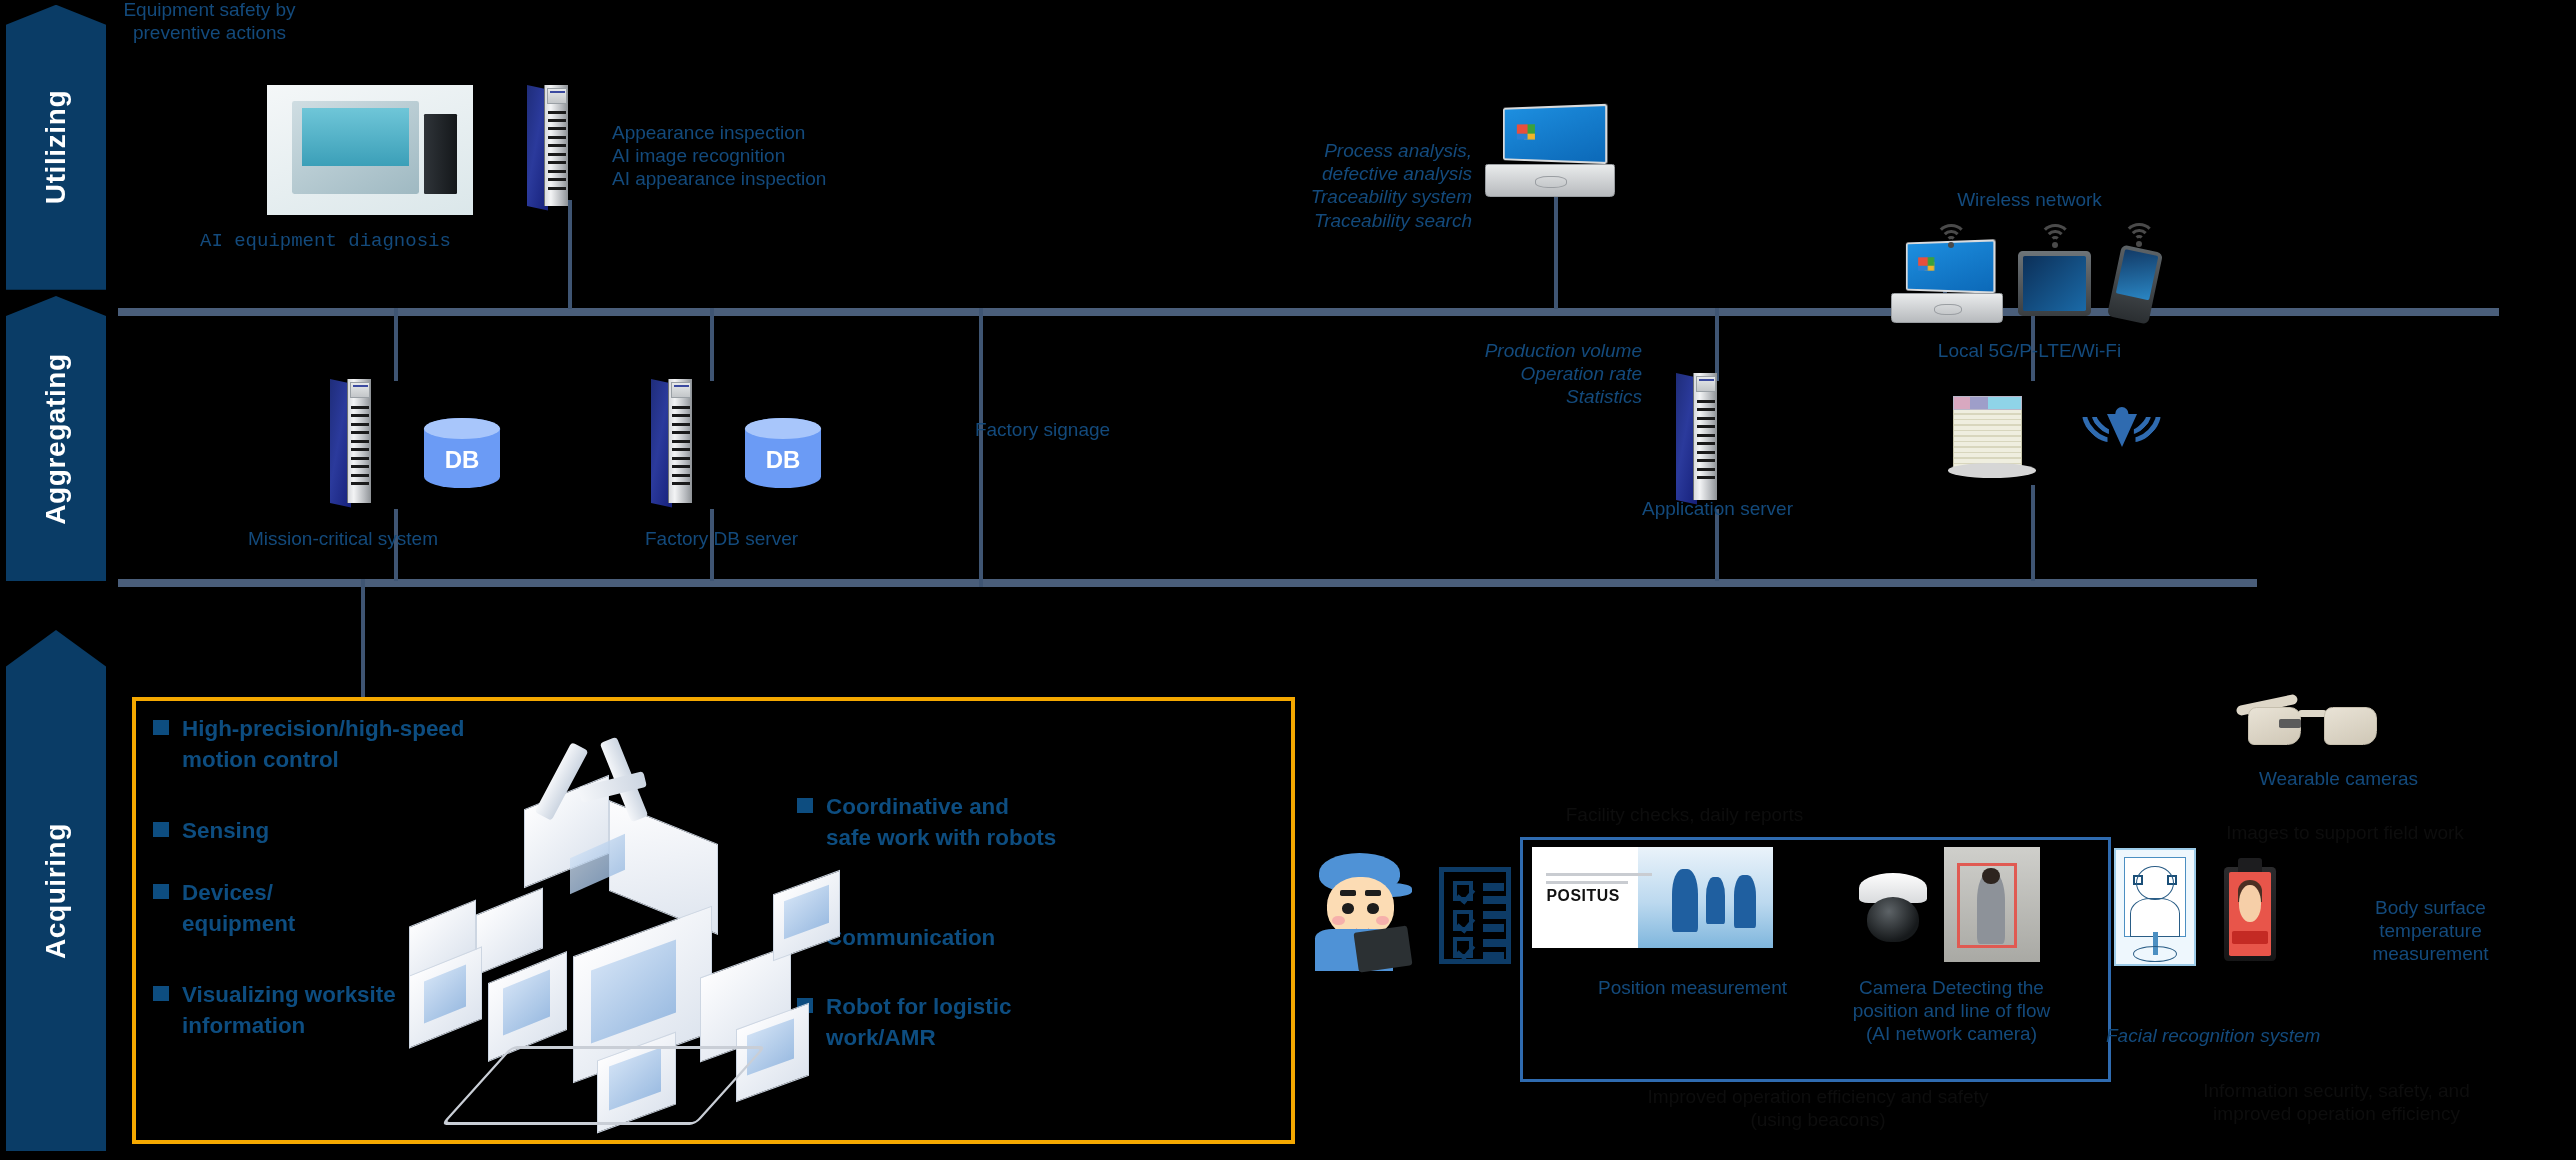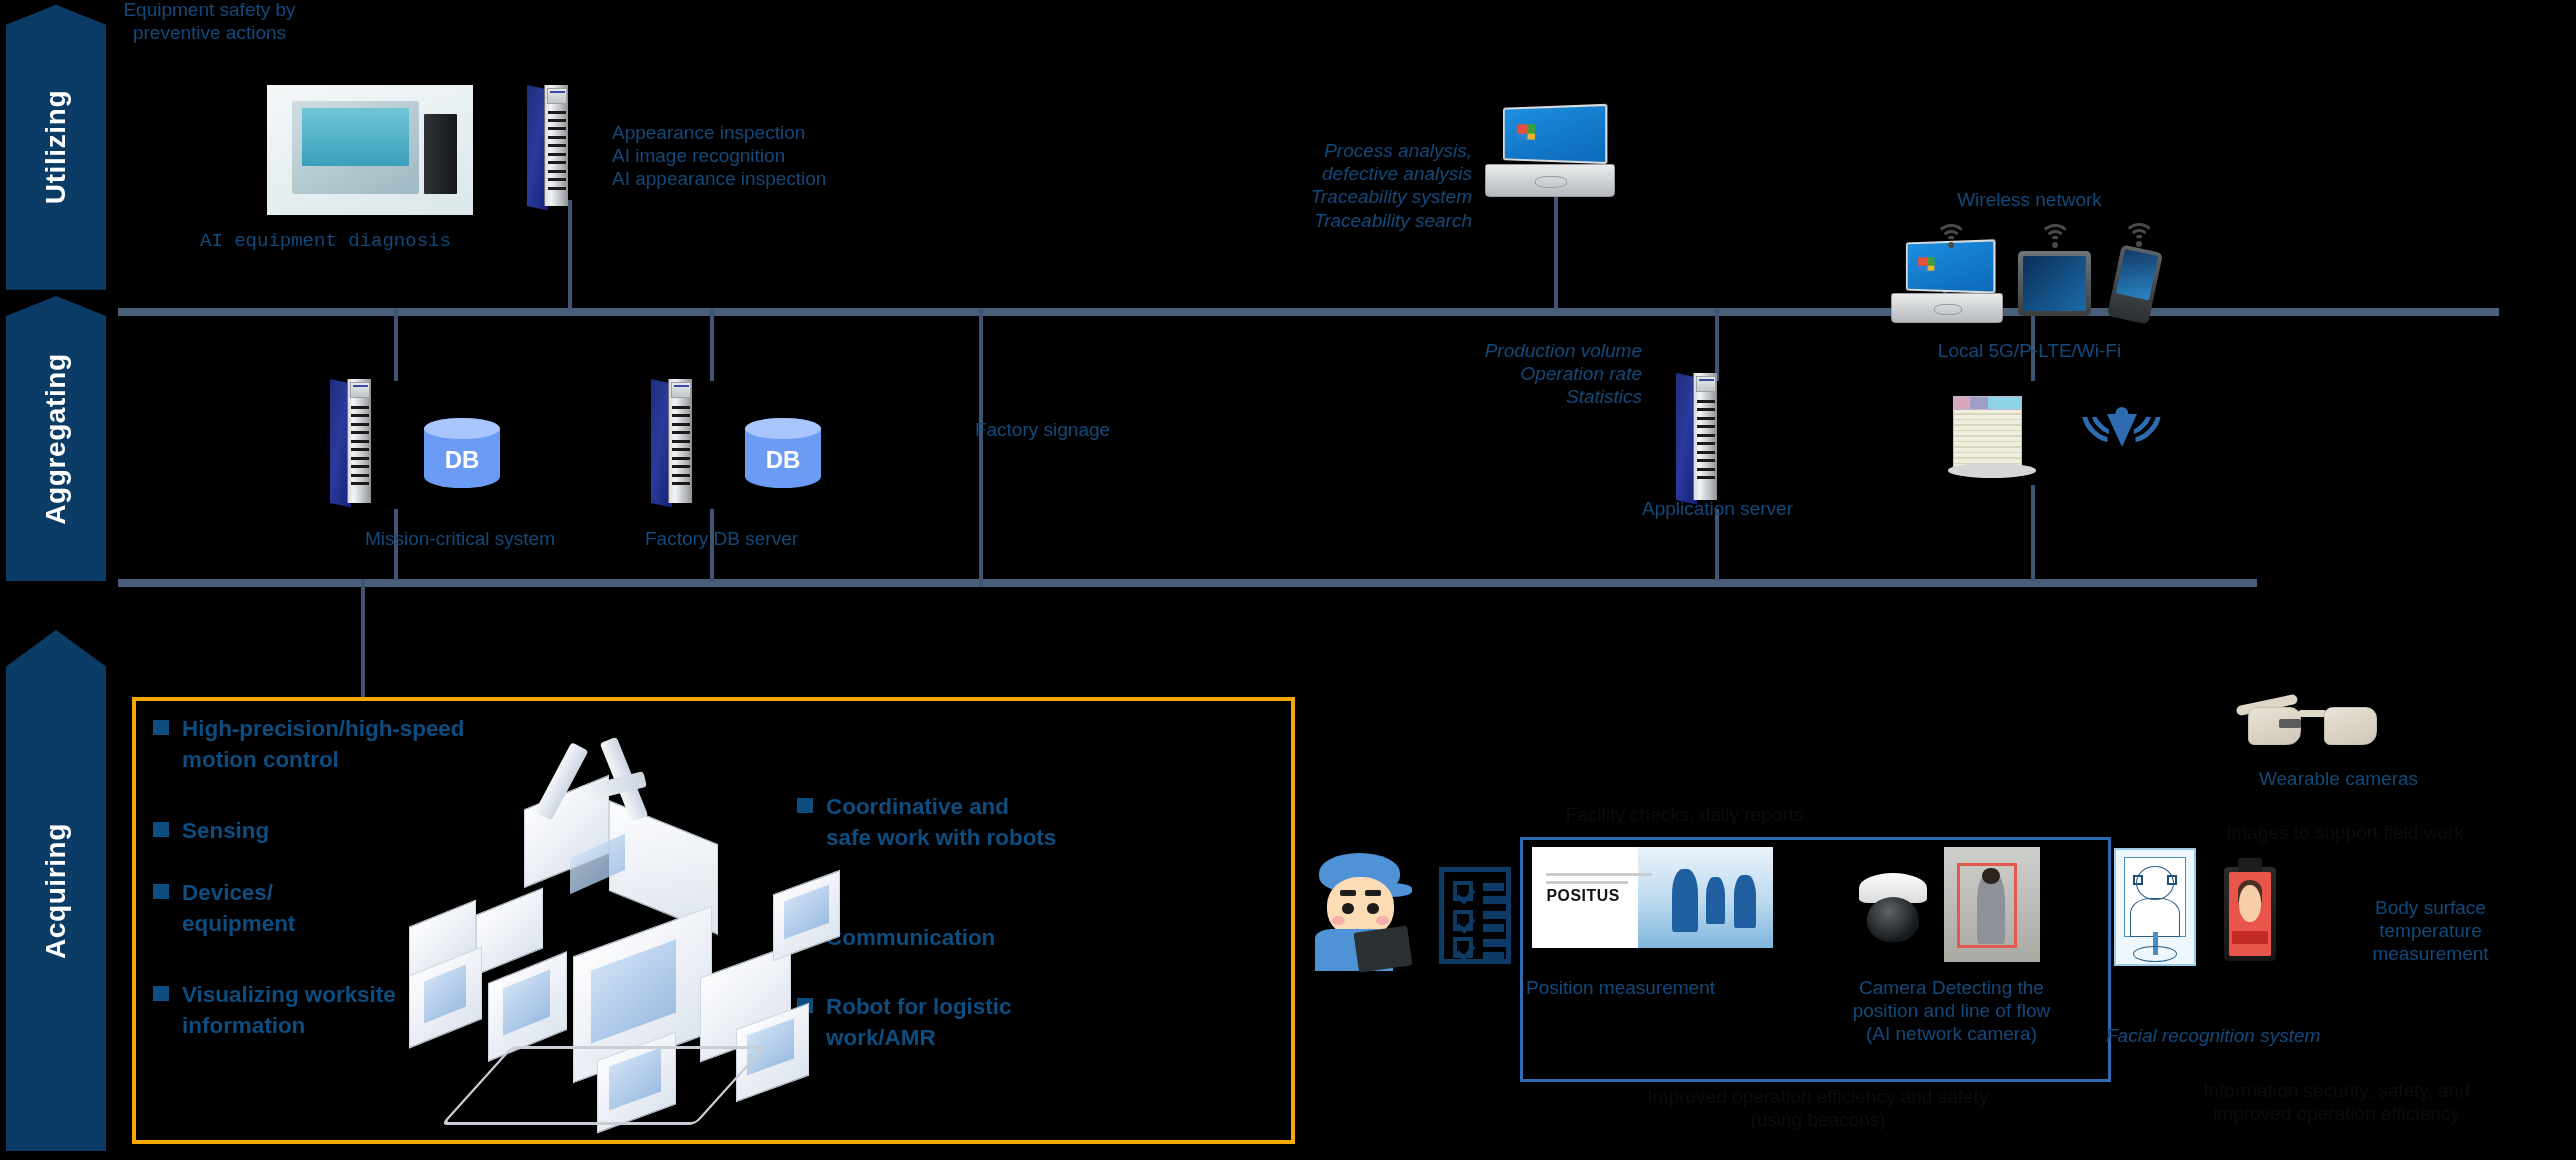--- a/index.html
+++ b/index.html
@@ -451,21 +451,21 @@
         <div class="slot" style="top:86px"></div>
       <div class="slot" style="top:95px"></div>
         <div class="slot" style="top:103px"></div>
     </div>
   </div>
   <div class="db" style="left:424px; top:418px; width:76px; height:70px;">
     <div class="cyl"></div>
       <div class="top"></div>
     <div class="txt">DB</div>
   </div>
-  <div class="lbl c" style="left:240px; top:527px; width:315px; text-align:right;">Mission-critical system</div>
+  <div class="lbl c" style="left:248px; top:527px; width:315px; text-align:left;">Mission-critical system</div>
 
   <div class="server" style="left:651px; top:379px; width:42px; height:124px;">
     <div class="body"></div>
     <div class="face">
       <div class="cap"></div>
       <div class="slot" style="top:27px"></div>
         <div class="slot" style="top:35px"></div>
       <div class="slot" style="top:44px"></div>
         <div class="slot" style="top:52px"></div>
       <div class="slot" style="top:61px"></div>
@@ -630,21 +630,21 @@
     <div class="top"></div>
       <div class="lens"></div>
   </div>
 
   <div id="det-photo" style="left:1944px; top:847px; width:96px; height:115px;">
     <div class="frame"></div>
       <div class="person"></div>
       <div class="head"></div>
   </div>
 
-  <div class="lbl" style="left:1526px; top:976px; width:261px;">Position measurement</div>
+  <div class="lbl" style="left:1526px; top:976px; width:261px;text-align:right;">Position measurement</div>
 
   <div class="lbl c" style="left:1794px; top:976px; width:315px; text-align:center;">Camera Detecting the
 position and line of flow
 (AI network camera)</div>
 
   <div class="lbl c dark" style="left:1527px; top:1085px; width:582px; text-align:center;">Improved operation efficiency and safety
 (using beacons)</div>
 
   <div class="glasses" style="left:2242px; top:697px; width:141px; height:58px;">
     <div class="arm"></div>

